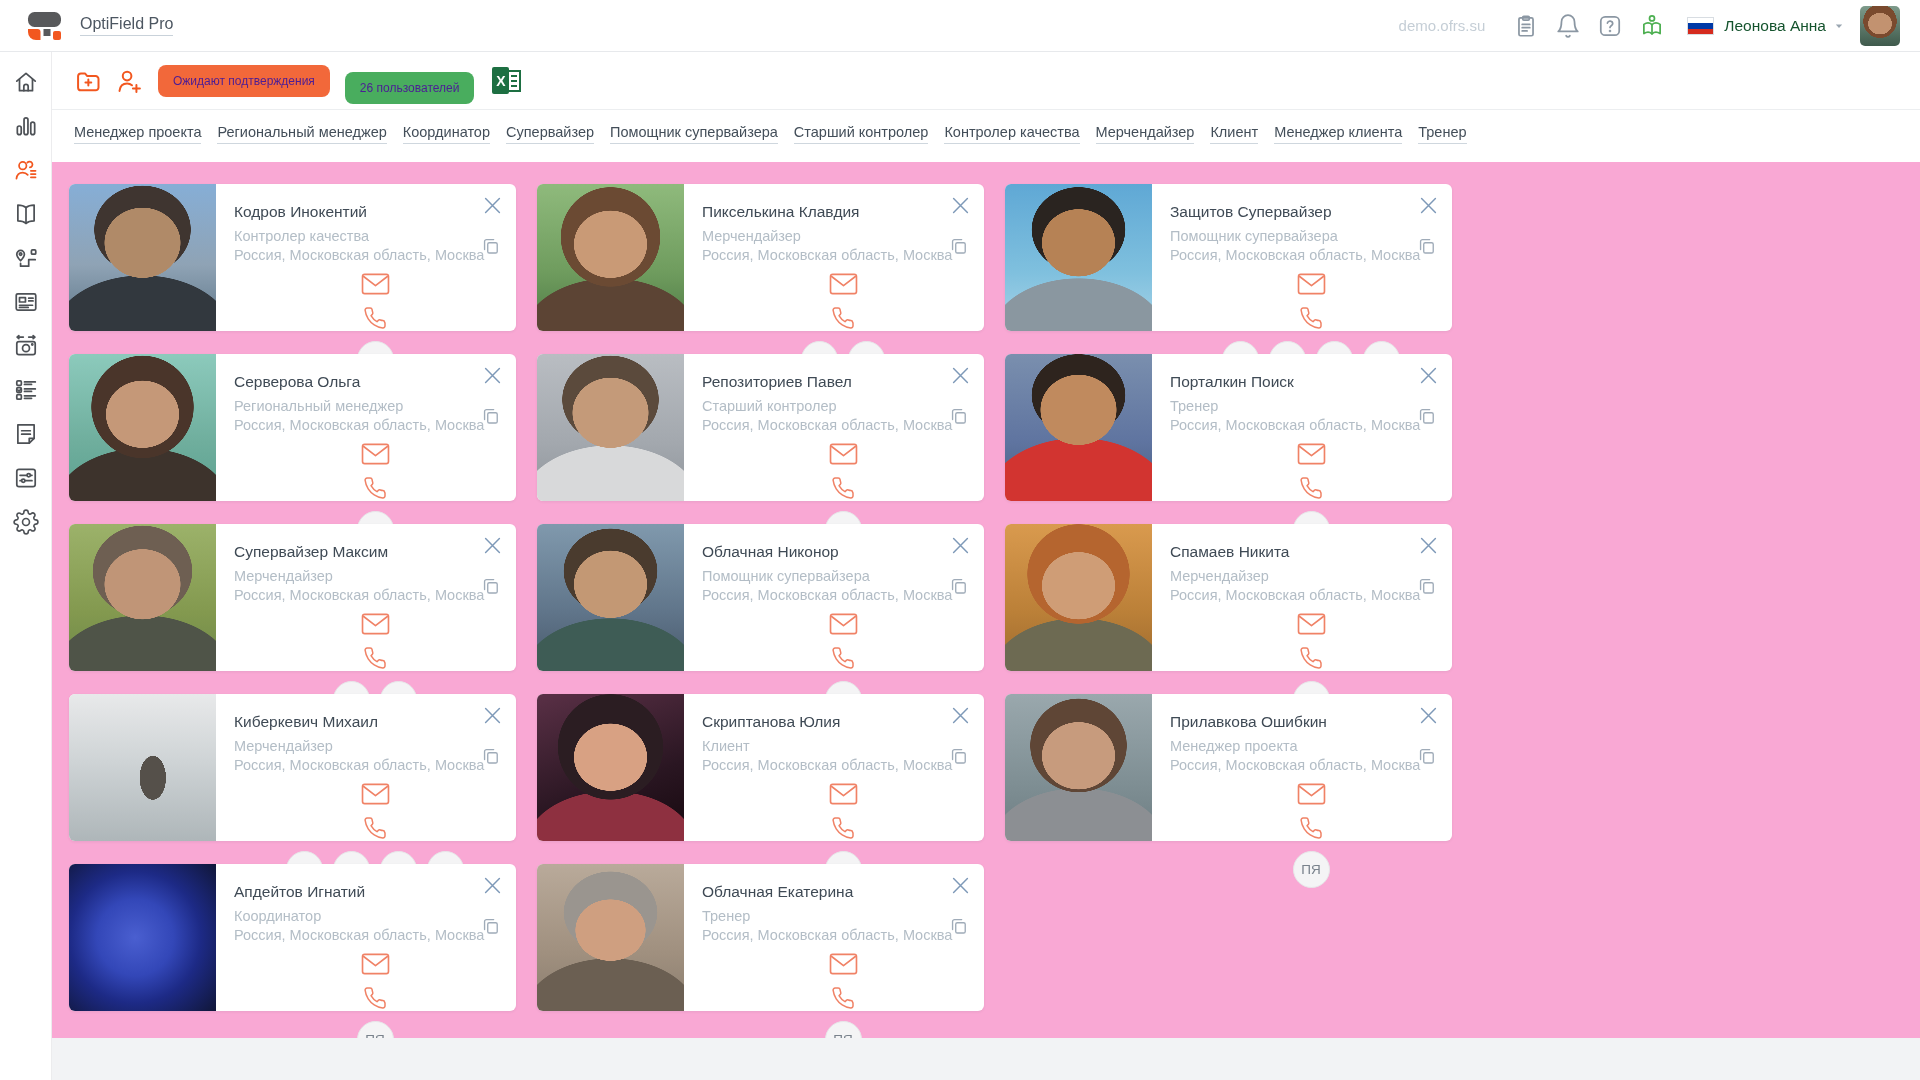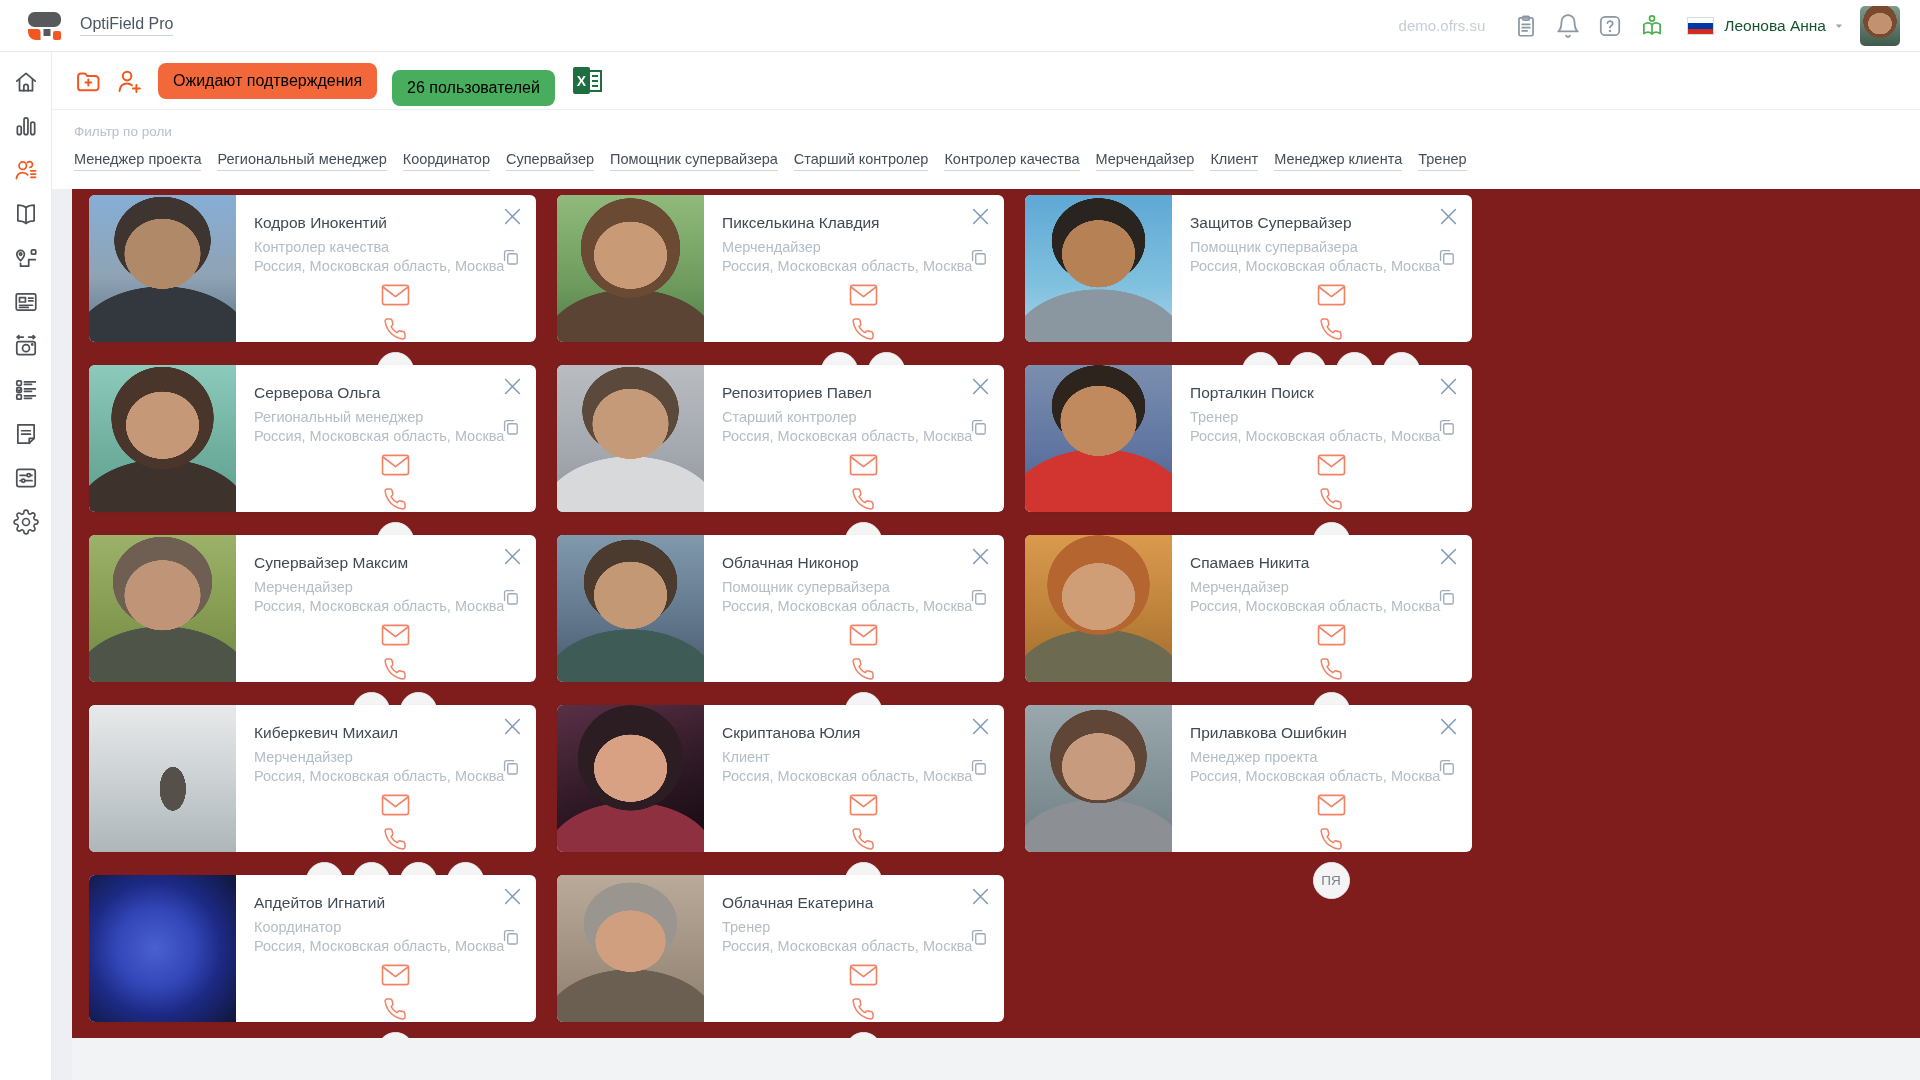--- a/index.html
+++ b/index.html
@@ -33,40 +33,40 @@
   .right-col { flex:1; display:flex; flex-direction:column; min-width:0;}
 
   
   .toolbar { height:58px; background:#fff; border-bottom:1px solid #eceef0;
     display:flex; align-items:center; padding:0 21px 0 22px; }
   .tb-add { width:28px; height:28px; color:#f2571f; margin-right:14px; cursor:pointer; flex:none;}
   .tb-add svg{ width:100%; height:100%;}
   .search-input { flex:1; border:none; outline:none; font-size:15px; color:#4c5661;
     padding:8px 12px; margin-left:18px; font-family:inherit; background:transparent;}
   .search-input::placeholder { color:#b9c2cb; }
-  .btn { border:none; border-radius:8px; color:#000000; font-size:16px; font-family:inherit;
+  .btn { border:none; border-radius:8px; color:#4c1d95; font-size:12px; font-family:inherit;
     padding:9px 15px; cursor:pointer; white-space:nowrap; flex:none;}
   .btn-pending { background:#f2683a; margin-right:15px;}
   .btn-count { background:#49ad5e; margin-right:18px;margin-top:14px;}
   .excel { display:flex; align-items:center; cursor:pointer; flex:none;}
   .xl-box { width:17px; height:27px; background:#1d6f42; color:#fff; font-weight:bold; font-size:14px;
     display:flex; align-items:center; justify-content:center; border-radius:2px;}
   .xl-sheet { width:12px; height:22px; background:#fff; border:2px solid #1d6f42; border-left:none;
     display:flex; flex-direction:column; justify-content:space-evenly; padding:0 2px;}
   .xl-sheet i { height:2px; background:#1d6f42; display:block;}
 
   
   .filterbar { background:#fff; padding:14px 22px 18px 22px; }
   .filter-label { color:#b7c0c9; font-size:13.5px; margin-bottom:12px;}
   .role-list { display:flex; flex-wrap:wrap; column-gap:16px; row-gap:8px;}
   .role-item { font-size:14.5px; color:#434e59; border-bottom:1px solid #cfd7de;
     padding-bottom:3px; cursor:pointer; white-space:nowrap;}
 
   
-  .content { flex:1; background:#7f1d1d; padding:6px 0 0 17px; overflow:hidden; position:relative;margin-left:20px;}
+  .content { flex:1; background:#f9a8d4; padding:22px 0 0 17px; overflow:hidden; position:relative;}
   .card-grid { display:grid; grid-template-columns:repeat(3,447px); gap:23px 21px; }
   .card { width:447px; height:147px; background:#fff; border-radius:6px; position:relative;
     box-shadow:0 1px 3px rgba(40,50,60,.08); display:flex;}
   .photo { width:147px; height:147px; border-radius:6px 0 0 6px; flex:none; cursor:pointer;}
   .card-info { padding:18px 0 0 18px; flex:1; min-width:0;}
   .u-name { font-size:15.5px; font-weight:normal; color:#3f4a55; line-height:20px;}
   .u-role { font-size:14.5px; color:#b3bdc6; line-height:18px; margin-top:5px;}
   .u-loc  { font-size:14.5px; color:#b3bdc6; line-height:18px; margin-top:1px;}
   .actions { display:flex; align-items:center; margin-top:9px; gap:11px;flex-direction:column;}
   .act-ic { color:#f08266; cursor:pointer; display:block;}
@@ -246,21 +246,20 @@
         <span class="xl-box">X</span>
         <span class="xl-sheet">
             <i></i>
             <i></i>
             <i></i>
           </span>
       </span>
     </div>
 
     <div class="filterbar">
-      <div class="filter-label">Фильтр по роли</div>
       <div class="role-list">
           <span class="role-item">Менеджер проекта</span>
           <span class="role-item">Региональный менеджер</span>
           <span class="role-item">Координатор</span>
           <span class="role-item">Супервайзер</span>
           <span class="role-item">Помощник супервайзера</span>
           <span class="role-item">Старший контролер</span>
           <span class="role-item">Контролер качества</span>
           <span class="role-item">Мерчендайзер</span>
           <span class="role-item">Клиент</span>

